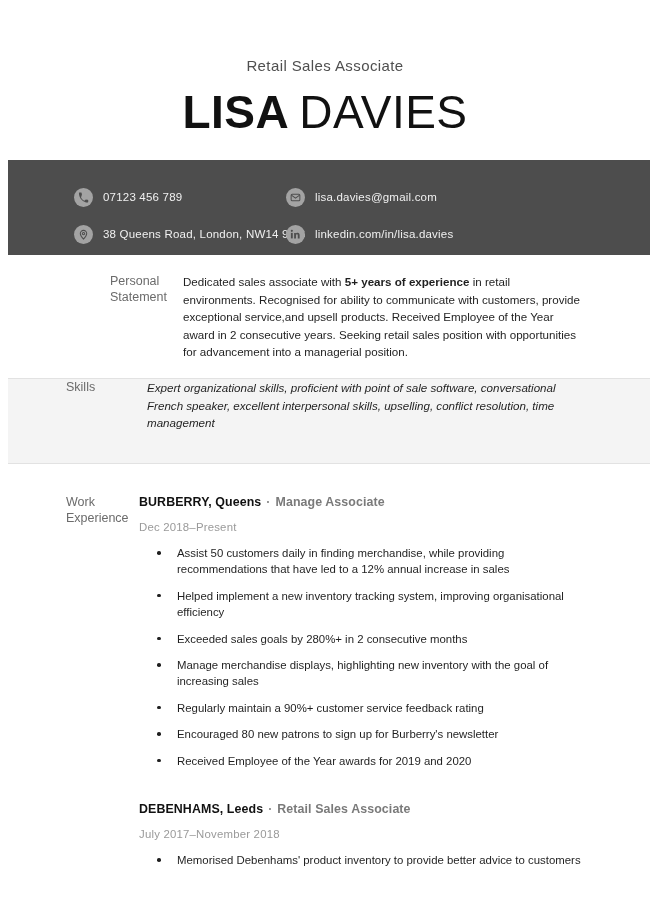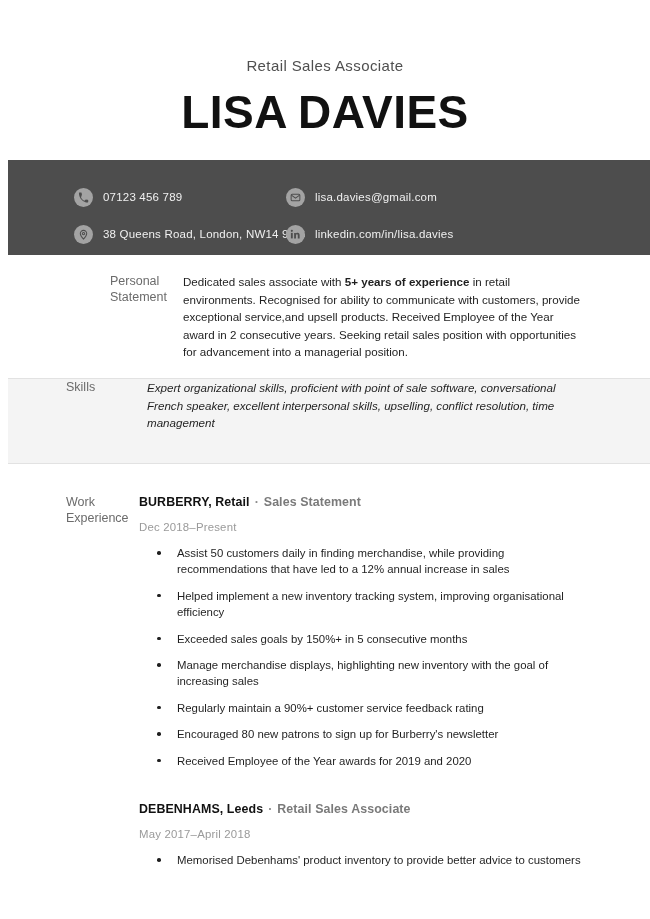--- a/index.html
+++ b/index.html
@@ -43,21 +43,21 @@
     line-height: 1;
     letter-spacing: 0.5px;
     color: #111111;
     font-weight: 300;
     white-space: nowrap;
   }
   .full-name .first {
     font-weight: 700;
   }
   .full-name .last {
-    font-weight: 700;
+    font-weight: 400;
     margin-left: 10px;
     margin-top: 11px;
   }
 
   
   .contact-bar {
     position: absolute;
     left: 8px;
     right: 0;
     top: 160px;
@@ -298,39 +298,39 @@
 
   <div class="section sec-work">
     <div class="label-col">
       <div>Work</div>
       <div>Experience</div>
     </div>
     <div class="content-col">
 
       <div class="job">
         <div class="job-heading">
-          <span class="job-company">BURBERRY, Retail</span><span class="job-sep">·</span><span class="job-role">Sales Statement</span>
+          <span class="job-company">BURBERRY, Queens</span><span class="job-sep">·</span><span class="job-role">Manage Associate</span>
         </div>
         <div class="job-dates">Dec 2018–Present</div>
         <ul class="bullets">
           <li>Assist 50 customers daily in finding merchandise, while providing recommendations that have led to a 12% annual increase in sales</li>
           <li>Helped implement a new inventory tracking system, improving organisational efficiency</li>
-          <li>Exceeded sales goals by 150%+ in 5 consecutive months</li>
+          <li>Exceeded sales goals by 280%+ in 2 consecutive months</li>
           <li>Manage merchandise displays, highlighting new inventory with the goal of increasing sales</li>
           <li>Regularly maintain a 90%+ customer service feedback rating</li>
           <li>Encouraged 80 new patrons to sign up for Burberry's newsletter</li>
           <li>Received Employee of the Year awards for 2019 and 2020</li>
         </ul>
       </div>
 
       <div class="job">
         <div class="job-heading">
           <span class="job-company">DEBENHAMS, Leeds</span><span class="job-sep">·</span><span class="job-role">Retail Sales Associate</span>
         </div>
-        <div class="job-dates">May 2017–April 2018</div>
+        <div class="job-dates">July 2017–November 2018</div>
         <ul class="bullets">
           <li>Memorised Debenhams' product inventory to provide better advice to customers</li>
         </ul>
       </div>
 
     </div>
   </div>
 
 </div>
 

